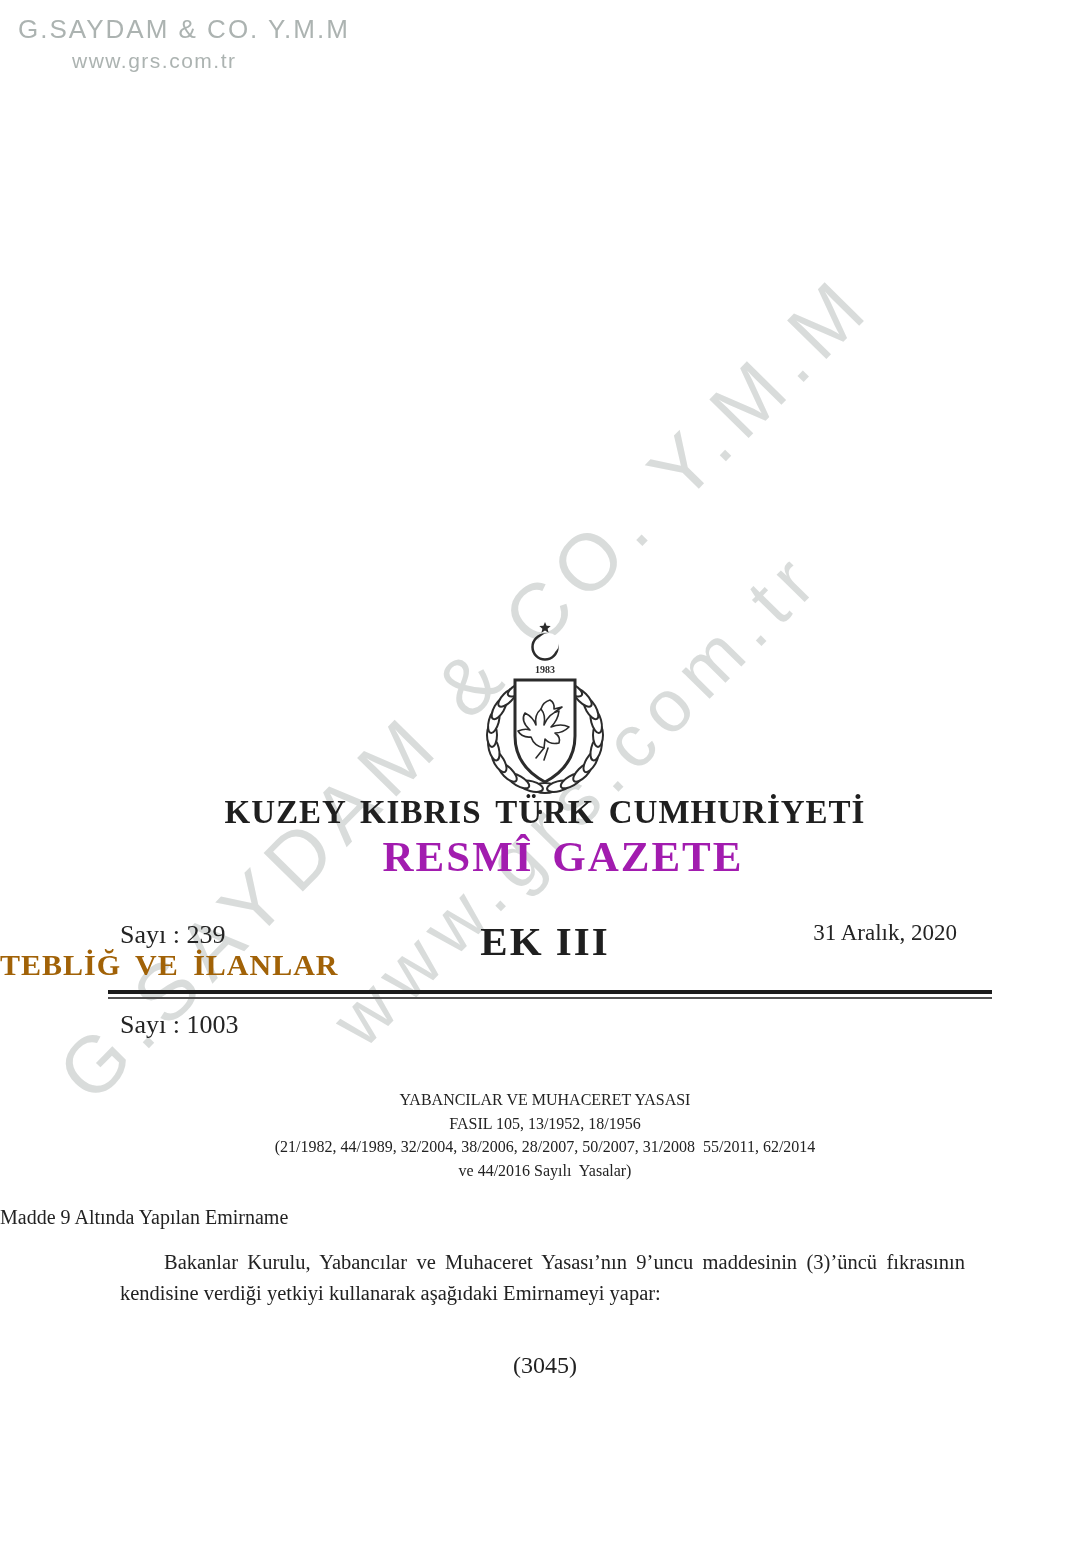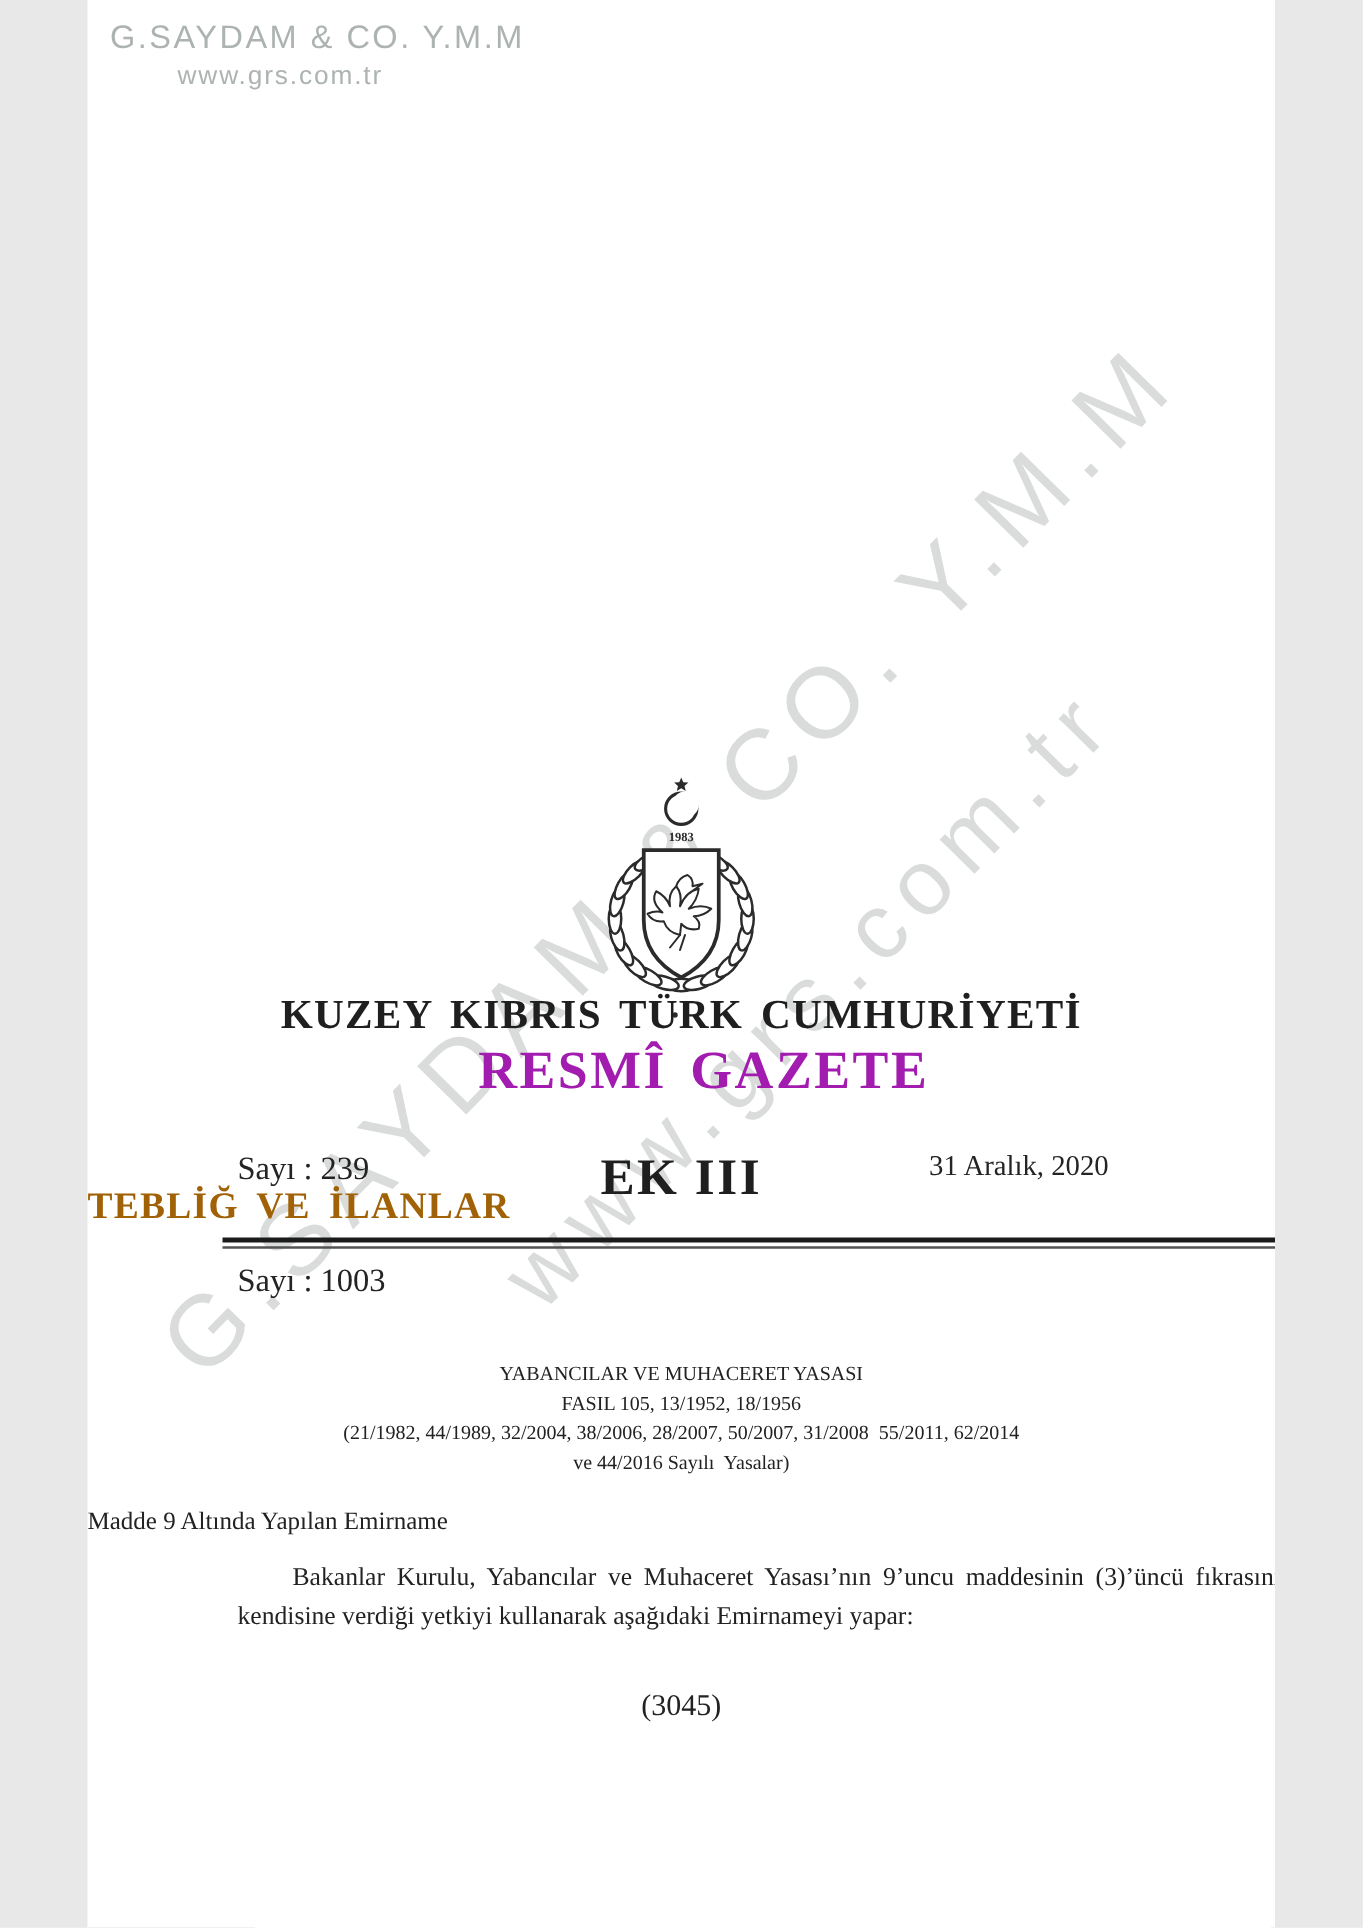--- a/index.html
+++ b/index.html
@@ -1,17 +1,17 @@
 <!DOCTYPE html>
 <html><head>
 <meta charset="utf-8">
 <style>
   html,body { margin:0; padding:0; background:#e8e8e8; }
   .page {
-    position:relative; width:950px; height:1542px; margin:0 auto;
+    position:relative; width:1090px; height:1542px; margin:0 auto;
     background:#ffffff; overflow:hidden;
     font-family:"Liberation Serif","DejaVu Serif",serif; color:#242424;
   }
 
   
   .corner-wm {
     position:absolute; top:14px; left:18px; z-index:1;
     font-family:"Liberation Sans","DejaVu Sans",sans-serif;
     color:rgba(158,166,163,0.85); line-height:1.2;
   }

